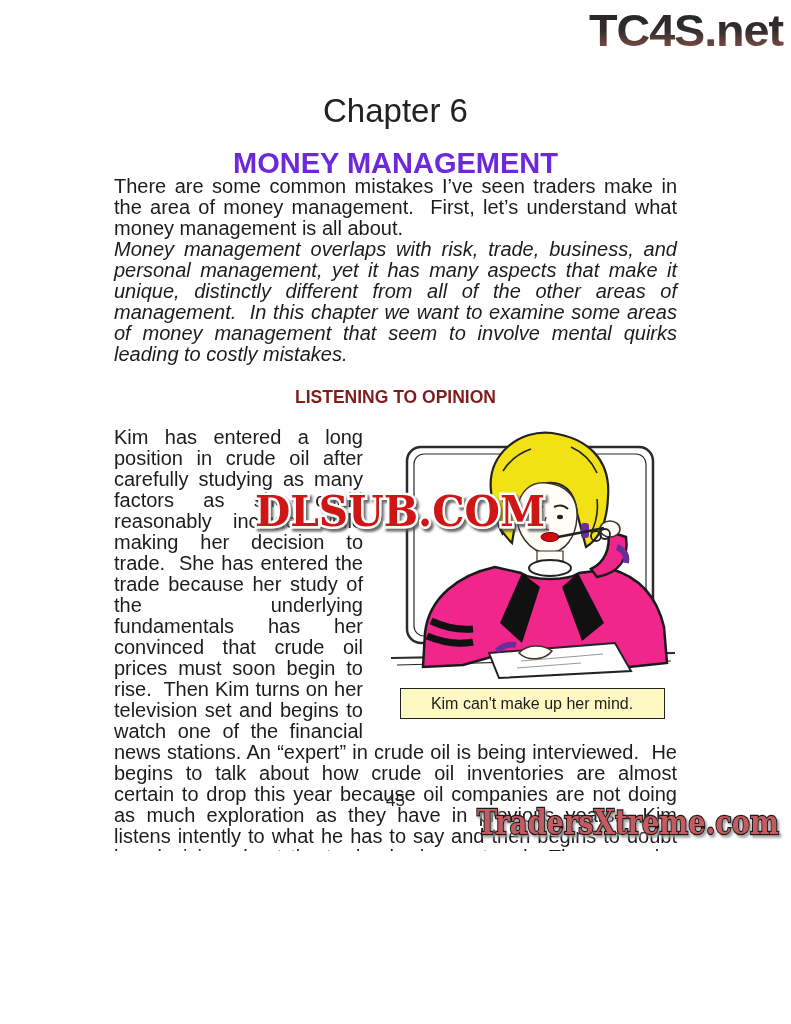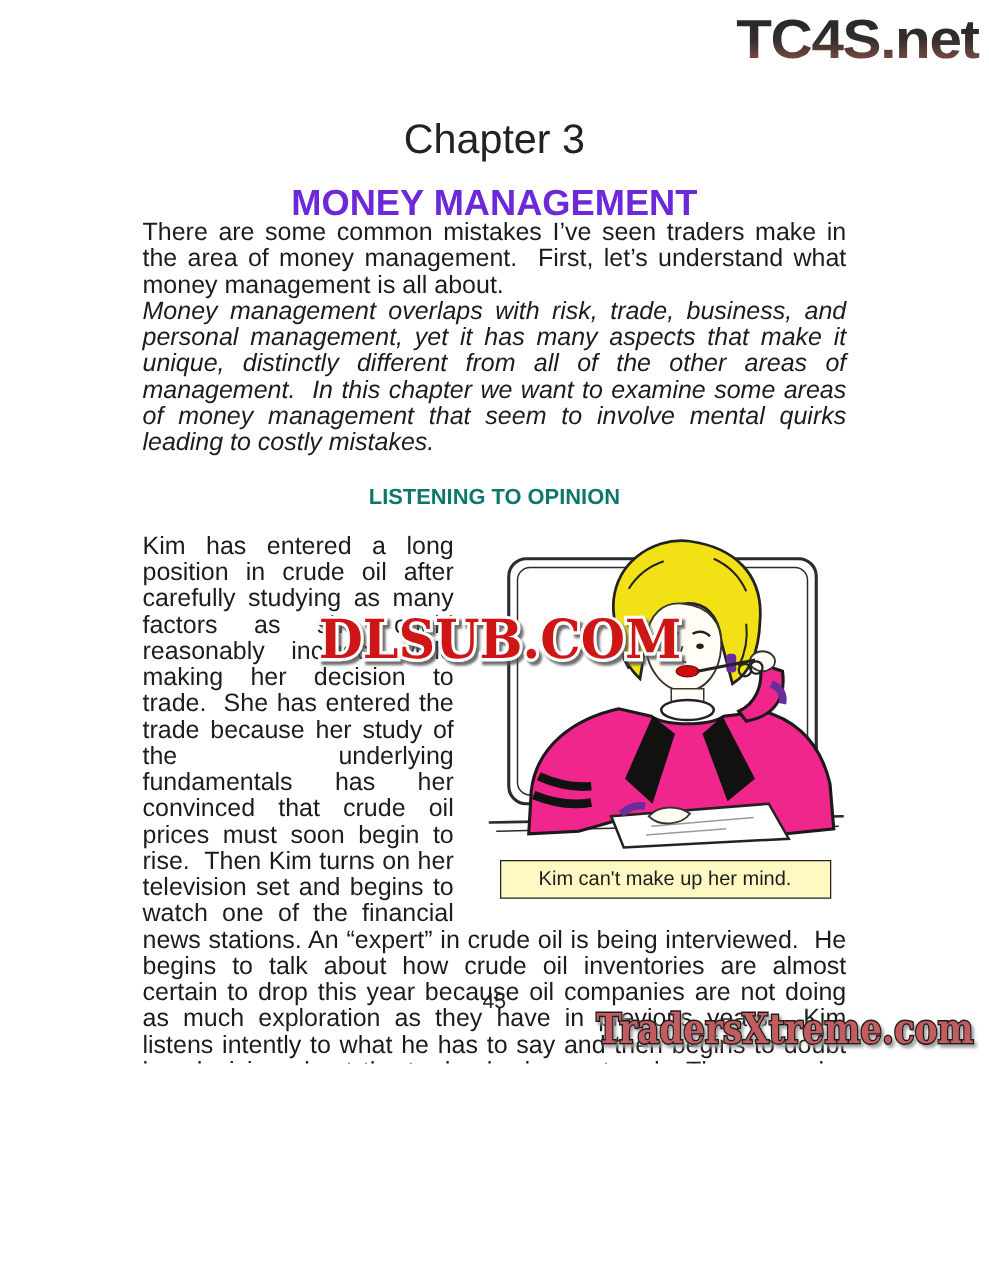--- a/index.html
+++ b/index.html
@@ -29,21 +29,21 @@
     margin:0;
     font-size:20px;line-height:21px;
     text-align:justify;
     color:#1c1c1c;
   }
   .p1{margin-top:33px;}
   .p2{margin-top:21px;font-style:italic;}
   h3.section{
     margin:22px 0 0 0;
     font-size:17.5px;font-weight:bold;
-    text-align:center;color:#0f766e;
+    text-align:center;color:#7f1d1d;
     line-height:21px;
   }
   .story{margin-top:19px;}
   .story::after{content:"";display:block;clear:both;}
   .figure{
     float:right;
     width:322px;
     margin:-2px -16px 10px 8px;
   }
   .figure svg.clipart{display:block;width:322px;height:256px;}
@@ -75,21 +75,21 @@
       <linearGradient id="tcgrad" x1="0" y1="0" x2="0" y2="1">
         <stop offset="0" stop-color="#242424"></stop>
         <stop offset="0.5" stop-color="#322e2d"></stop>
         <stop offset="0.85" stop-color="#7d4b44"></stop>
         <stop offset="1" stop-color="#8f564d"></stop>
       </linearGradient>
     </defs>
     <text x="2" y="43" font-size="44" font-weight="bold" font-family="Liberation Sans, sans-serif" letter-spacing="-1" textLength="194" lengthAdjust="spacingAndGlyphs" fill="url(#tcgrad)">TC4S.net</text>
   </svg>
 
-  <h1 class="chapter">Chapter 3</h1>
+  <h1 class="chapter">Chapter 6</h1>
 
   <h2 class="subtitle">MONEY MANAGEMENT</h2>
 
   <div class="bodycol">
     <p class="just p1">There are some common mistakes I’ve seen traders make in the area of money management.&nbsp; First, let’s understand what money management is all about.</p>
 
     <p class="just p2">Money management overlaps with risk, trade, business, and personal management, yet it has many aspects that make it unique, distinctly different from all of the other areas of management.&nbsp; In this chapter we want to examine some areas of money management that seem to involve mental quirks leading to costly mistakes.</p>
 
     <h3 class="section">LISTENING TO OPINION</h3>
 

